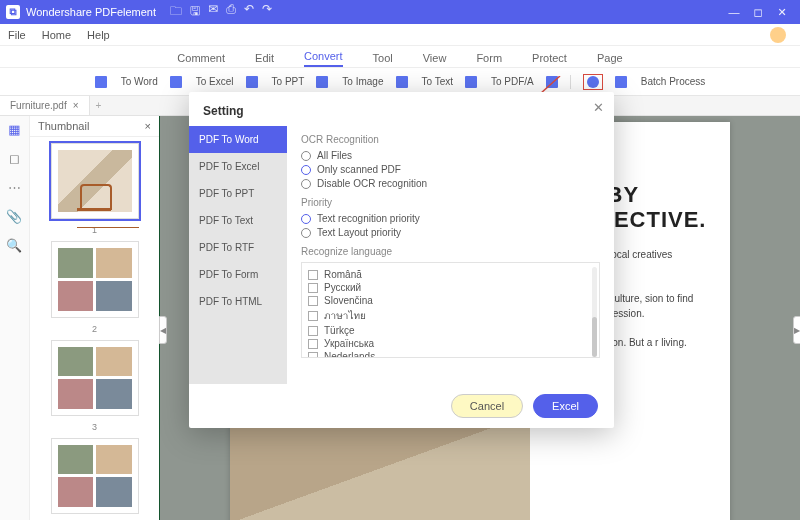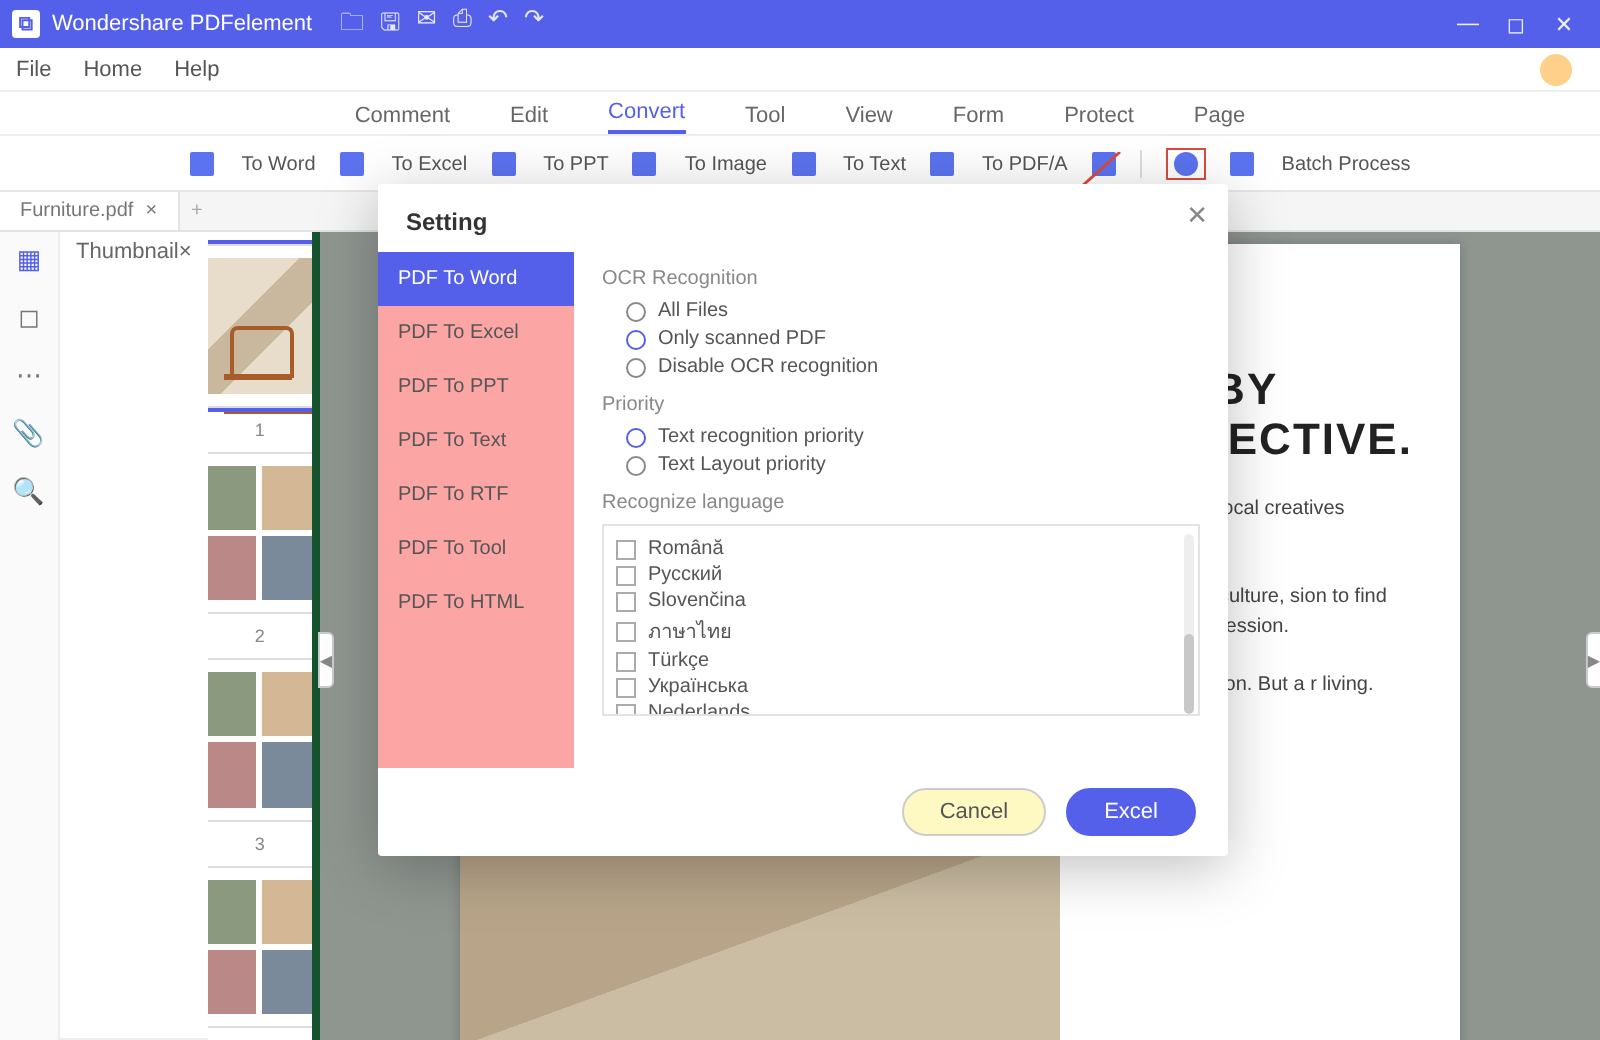--- a/index.html
+++ b/index.html
@@ -9,32 +9,32 @@
 .titlebar .tb-icons{display:flex;gap:8px;margin-left:14px}
 .titlebar .tb-icons span{opacity:.85;font-size:12px}
 .titlebar .spacer{flex:1}
 .titlebar .win-btn{width:24px;text-align:center;font-size:11px;opacity:.9}
 .menubar{height:22px;display:flex;align-items:center;padding:0 8px;gap:16px;color:#555;font-size:11px;border-bottom:1px solid #eee}
 .menubar .right{margin-left:auto;margin-right:6px;width:16px;height:16px;border-radius:50%;background:#ffd08a}
 .tabs{height:22px;display:flex;align-items:flex-end;justify-content:center;gap:30px;font-size:11px;color:#666;border-bottom:1px solid #eee}
 .tabs .tab{padding-bottom:3px;cursor:pointer}
 .tabs .tab.active{color:#5460ea;border-bottom:2px solid #5460ea}
 .ribbon{height:28px;display:flex;align-items:center;justify-content:center;gap:12px;font-size:10px;color:#555;background:#fff;border-bottom:1px solid #e6e6e6}
-.ribbon .ritem{display:flex;align-items:flex-end;gap:14px;cursor:pointer}
+.ribbon .ritem{display:flex;align-items:center;gap:14px;cursor:pointer}
 .ribbon .ric{width:12px;height:12px;background:#5b73f0;border-radius:1px}
 .ribbon .sep{width:1px;height:14px;background:#ddd}
 .ribbon .boxed{border:1px solid #d94b3f;padding:1px 3px}
 .filetabs{height:20px;background:#f5f5f5;display:flex;align-items:center;font-size:10px;color:#777;border-bottom:1px solid #e3e3e3}
 .filetabs .ftab{background:#fff;height:100%;padding:3px 10px;display:flex;align-items:center;gap:6px;border-right:1px solid #e3e3e3}
 .filetabs .add{padding:0 6px;color:#aaa}
 .workspace{display:flex;height:404px}
 .rail{width:30px;background:#fafafa;border-right:1px solid #eee;display:flex;flex-direction:column;align-items:center;padding-top:6px;gap:14px;color:#777}
 .rail span{font-size:13px;cursor:pointer}
 .rail span.active{color:#5460ea}
-.thumbpanel{width:130px;border-right:4px solid #14532d;display:flex;flex-direction:row}
+.thumbpanel{width:130px;border-right:1px solid #14532d;display:flex;flex-direction:column}
 .thumbpanel .hdr{display:flex;justify-content:space-between;padding:4px 8px;font-size:11px;color:#666;border-bottom:1px solid #eee}
 .thumbpanel .thumbs{flex:1;overflow:hidden;padding:6px 0;display:flex;flex-direction:column;align-items:center;gap:6px}
 .thumb{width:88px;height:110px;background:#fff;border:1px solid #ddd;position:relative}
 .thumb.sel{outline:2px solid #5460ea}
 .thumb .bg{position:absolute;inset:6px;background:linear-gradient(135deg,#e8dccb 40%,#c9b89d 40%,#c9b89d 60%,#e8dccb 60%)}
 .thumb .chair{position:absolute;left:22px;top:40px;width:40px;height:50px}
 .thumb .chair::before{content:"";position:absolute;width:28px;height:24px;border:2px solid #a85c2a;border-bottom:none;border-radius:4px 4px 0 0;top:0;left:6px}
 .thumb .chair::after{content:"";position:absolute;width:34px;height:3px;background:#a85c2a;top:24px;left:3px;box-shadow:-1px 18px 0 -1px #a85c2a,29px 18px 0 -1px #a85c2a}
 .thumb2 .grid{position:absolute;inset:6px;display:grid;grid-template-columns:1fr 1fr;gap:3px}
 .thumb2 .grid div{background:#c9a;}
@@ -50,26 +50,26 @@
 .page .txt h1{font-size:22px;font-weight:800;letter-spacing:1px;line-height:1.15}
 .page .txt p{font-size:10px;margin-top:14px;color:#444;line-height:1.5}
 .page .txt p.em{font-style:italic;font-weight:600;margin-top:18px}
 .collapse{position:absolute;top:200px;width:8px;height:28px;background:#fff;border:1px solid #ccc;display:flex;align-items:center;justify-content:center;font-size:8px;color:#888;cursor:pointer}
 .collapse.left{left:-1px;border-radius:0 3px 3px 0}
 .collapse.right{right:-1px;border-radius:3px 0 0 3px}
 .modal{position:absolute;left:189px;top:92px;width:425px;height:336px;background:#fff;box-shadow:0 6px 30px rgba(0,0,0,.25);border-radius:2px;display:flex;flex-direction:column}
 .modal .mhdr{position:absolute;left:14px;top:12px;font-weight:700;font-size:12px;color:#333}
 .modal .close{position:absolute;right:10px;top:8px;font-size:13px;color:#888;cursor:pointer}
 .modal .body{display:flex;flex:1;margin-top:34px}
-.modal .side{width:98px;background:#fca5a5;display:flex;flex-direction:column;font-size:10px}
+.modal .side{width:98px;background:#e5e5e5;display:flex;flex-direction:column;font-size:10px}
 .modal .side .sitem{padding:8px 10px;color:#555;cursor:pointer}
 .modal .side .sitem.active{background:#5460ea;color:#fff}
 .modal .content{flex:1;padding:4px 14px 0 14px;font-size:10px;color:#555;overflow:hidden}
 .modal .sect{font-size:10px;color:#888;margin:4px 0 5px}
-.modal .opt{display:flex;align-items:center;gap:6px;margin:3px 12px;cursor:pointer}
+.modal .opt{display:flex;align-items:center;gap:6px;margin:3px 0;cursor:pointer}
 .modal .radio{width:10px;height:10px;border:1px solid #888;border-radius:50%;display:inline-flex;align-items:center;justify-content:center}
 .modal .radio.chk{border-color:#5460ea}
 .modal .radio.chk::after{content:"";width:5px;height:5px;background:#5460ea;border-radius:50%}
 .modal .chk{width:10px;height:10px;border:1px solid #aaa;display:inline-block}
 .modal .langbox{border:1px solid #e3e3e3;height:96px;overflow:hidden;padding:4px 6px;margin-top:3px;position:relative}
 .modal .langbox .scroll{position:absolute;right:2px;top:4px;bottom:4px;width:5px;background:#eee;border-radius:3px}
 .modal .langbox .scroll::after{content:"";position:absolute;left:0;top:50px;width:5px;height:40px;background:#c8c8c8;border-radius:3px}
 .modal .lang{display:flex;align-items:center;gap:6px;margin:2px 0}
 .modal .footer{height:44px;display:flex;align-items:center;justify-content:flex-end;gap:10px;padding:0 16px}
 .modal .btn{padding:5px 18px;border-radius:14px;font-size:11px;cursor:pointer;border:1px solid #ccc;background:#fef9c3;color:#555}
@@ -235,21 +235,21 @@
 <div class="modal">
   <div class="mhdr">Setting</div>
   <div class="close">✕</div>
   <div class="body">
     <div class="side">
       <div class="sitem active">PDF To Word</div>
       <div class="sitem">PDF To Excel</div>
       <div class="sitem">PDF To PPT</div>
       <div class="sitem">PDF To Text</div>
       <div class="sitem">PDF To RTF</div>
-      <div class="sitem">PDF To Tool</div>
+      <div class="sitem">PDF To Form</div>
       <div class="sitem">PDF To HTML</div>
     </div>
     <div class="content">
       <div class="sect">OCR Recognition</div>
       <div class="opt">
           <span class="radio"></span>
           <span>All Files</span>
         </div>
       <div class="opt">
           <span class="radio chk"></span>

